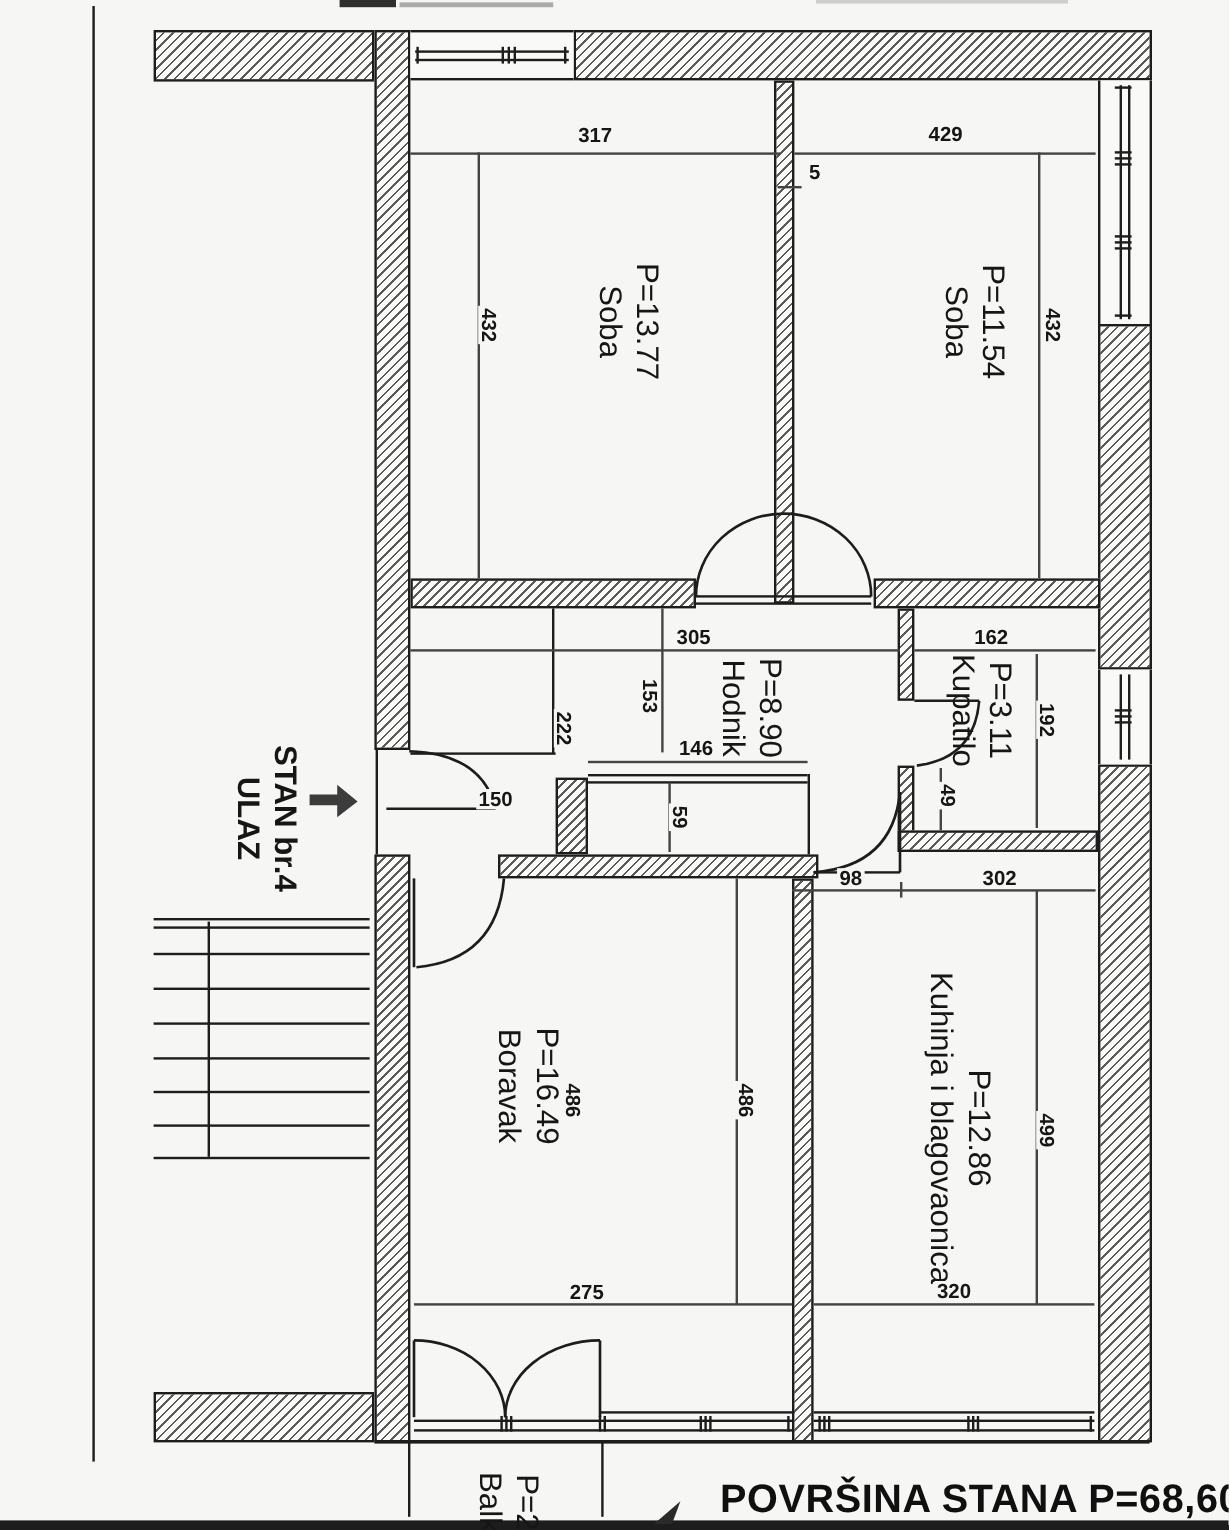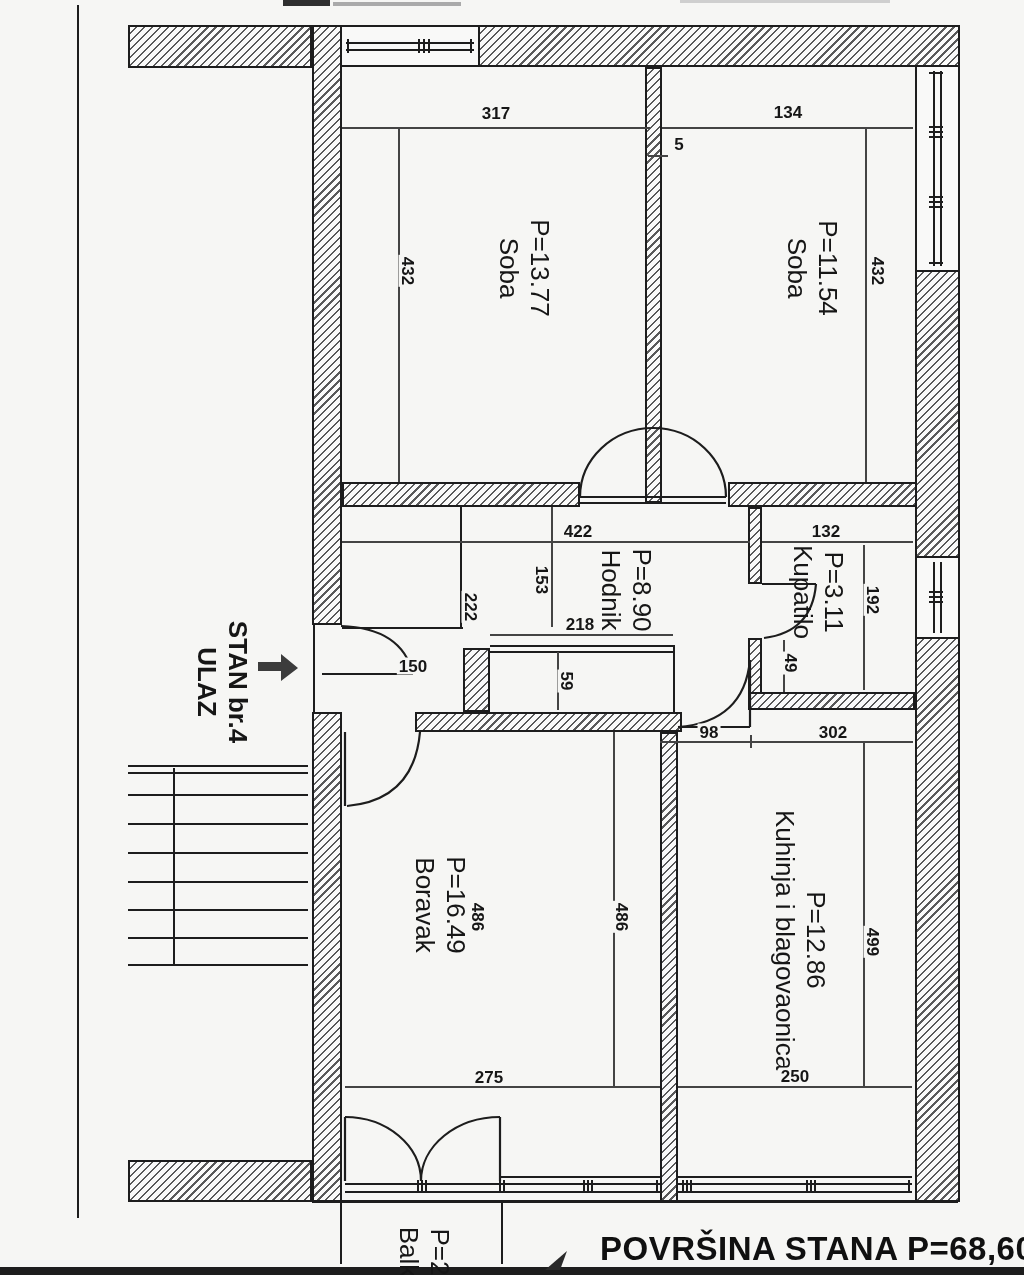--- a/index.html
+++ b/index.html
@@ -200,36 +200,36 @@
     <span>STAN br.4</span>
     <span>ULAZ</span>
   </div>
 
   <div class="rlabel" style="left:424px;top:1252px;">
     <span>P=2</span>
     <span>Balk</span>
   </div>
 
   <div class="dim" style="left:496px;top:113px;">317</div>
-  <div class="dim" style="left:788px;top:112px;">134</div>
+  <div class="dim" style="left:788px;top:112px;">429</div>
   <div class="dim" style="left:679px;top:144px;">5</div>
   <div class="dim dimv" style="left:407px;top:271px;">432</div>
   <div class="dim dimv" style="left:877px;top:271px;">432</div>
-  <div class="dim" style="left:578px;top:531px;">422</div>
-  <div class="dim" style="left:826px;top:531px;">132</div>
+  <div class="dim" style="left:578px;top:531px;">305</div>
+  <div class="dim" style="left:826px;top:531px;">162</div>
   <div class="dim dimv" style="left:541px;top:580px;">153</div>
   <div class="dim dimv" style="left:470px;top:607px;">222</div>
-  <div class="dim" style="left:580px;top:624px;">218</div>
+  <div class="dim" style="left:580px;top:624px;">146</div>
   <div class="dim dimv" style="left:566px;top:681px;">59</div>
   <div class="dim" style="left:413px;top:666px;text-align:right;">150</div>
   <div class="dim dimv" style="left:872px;top:600px;">192</div>
   <div class="dim dimv" style="left:790px;top:663px;">49</div>
   <div class="dim" style="left:709px;top:732px;">98</div>
   <div class="dim" style="left:833px;top:732px;">302</div>
   <div class="dim dimv" style="left:477px;top:917px;">486</div>
   <div class="dim dimv" style="left:621px;top:917px;">486</div>
   <div class="dim dimv" style="left:872px;top:942px;">499</div>
   <div class="dim" style="left:489px;top:1077px;">275</div>
-  <div class="dim" style="left:795px;top:1076px;">250</div>
+  <div class="dim" style="left:795px;top:1076px;">320</div>
 
   <div class="footer-text" style="left:600px;top:1230px;">POVRŠINA STANA P=68,60 m2</div>
 
 </div>
 
 </body></html>

